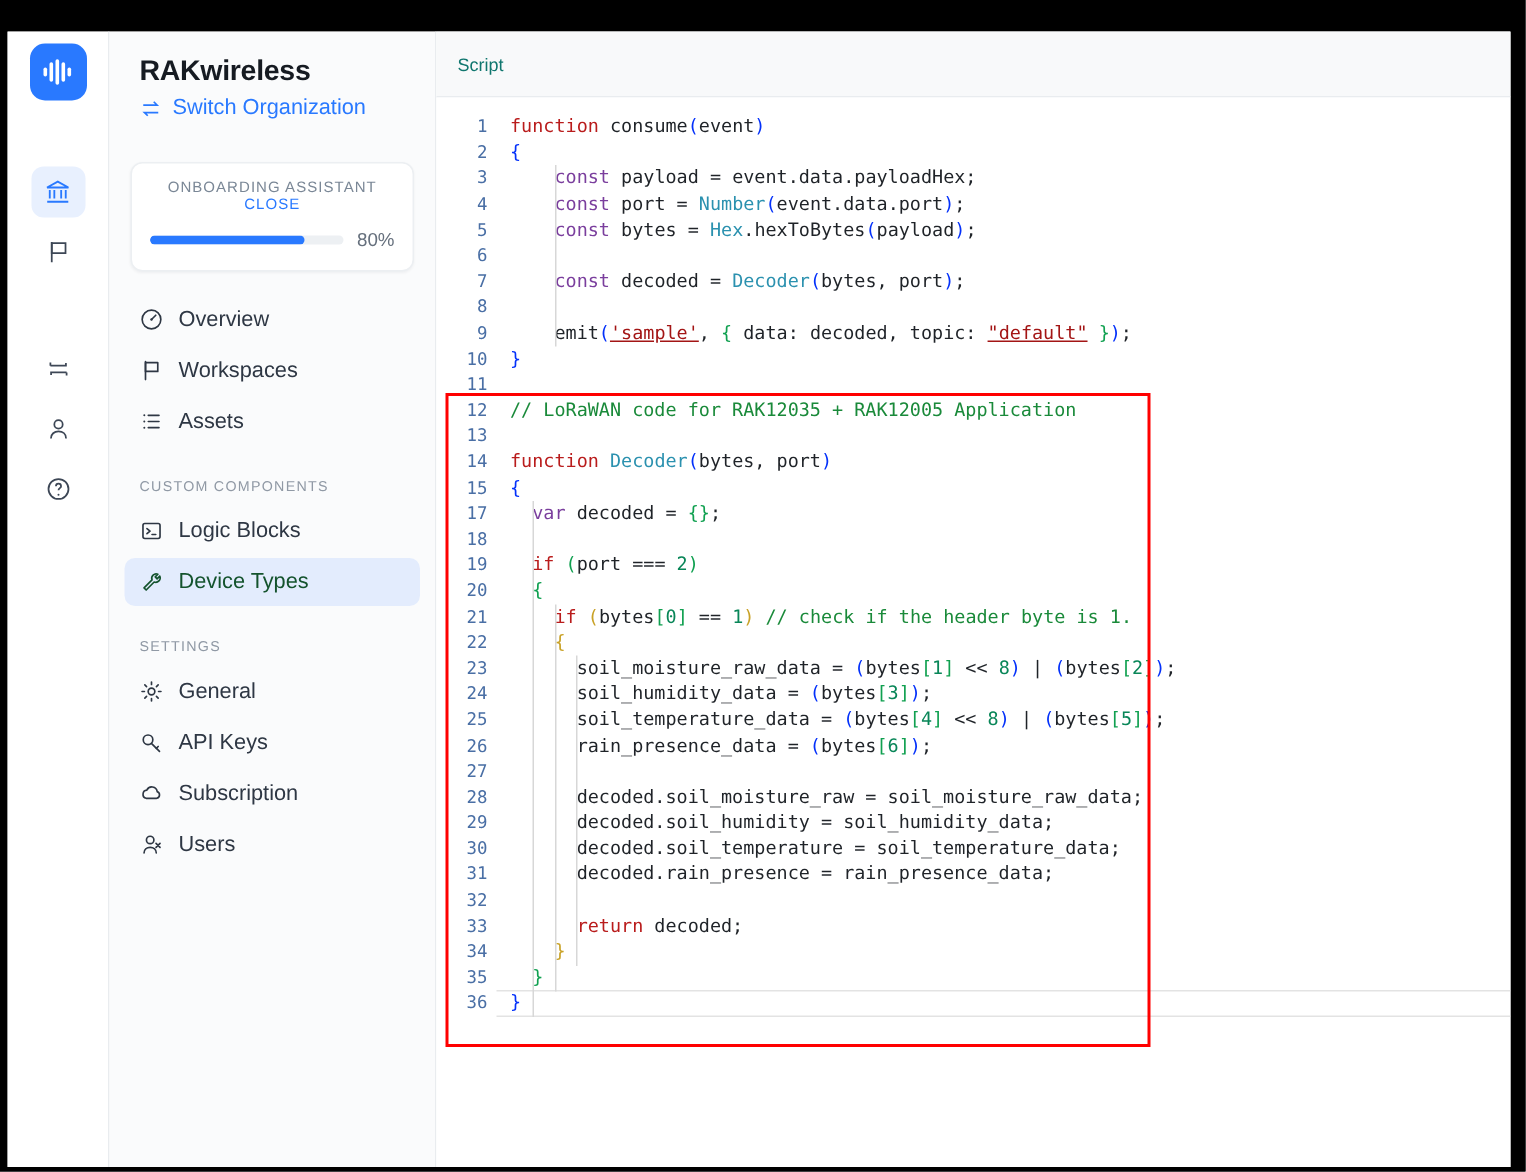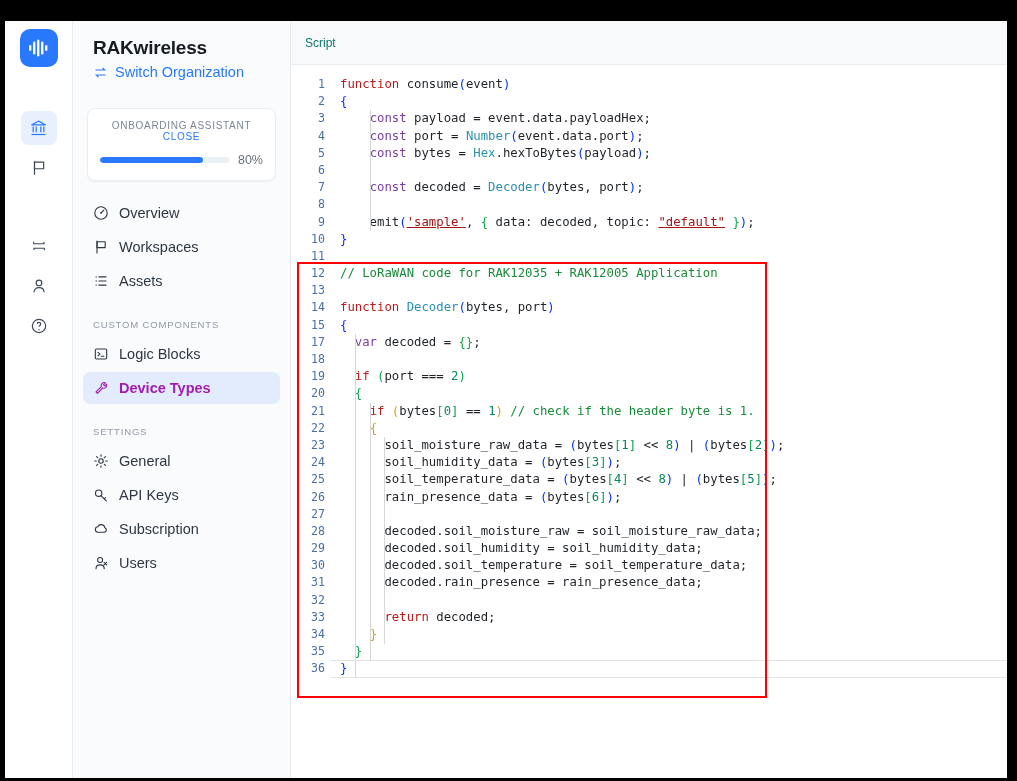--- a/index.html
+++ b/index.html
@@ -79,21 +79,21 @@
   .nav-section-label {
     font-size: 9.5px; letter-spacing: .85px; color: #9099a5;
     padding: 0 0 0 20px; margin: 22px 0 8px 0;
   }
   .nav-list { padding: 0 10px; }
   .nav-item {
     display: flex; align-items: center; gap: 10px;
     height: 32px; padding: 0 10px; border-radius: 7px;
     color: #2e3744; font-size: 14.5px; margin-bottom: 2px;
   }
-  .nav-item.active { background: #e3ecfd; color: #a21caf; font-weight: bold; }
+  .nav-item.active { background: #e3ecfd; color: #14532d; }
   .nav-item .ico { width: 16px; height: 16px; display: flex; align-items: center; justify-content: center; flex: 0 0 16px; }
   .nav-top-list { margin-top: 16px; }
 
   
   .main { flex: 1; display: flex; flex-direction: column; min-width: 0; background: #fff; }
   .main-header {
     height: 60px; flex: 0 0 60px;
     display: flex; align-items: center;
     padding-left: 14px;
     border-bottom: 1px solid #eceff2;

